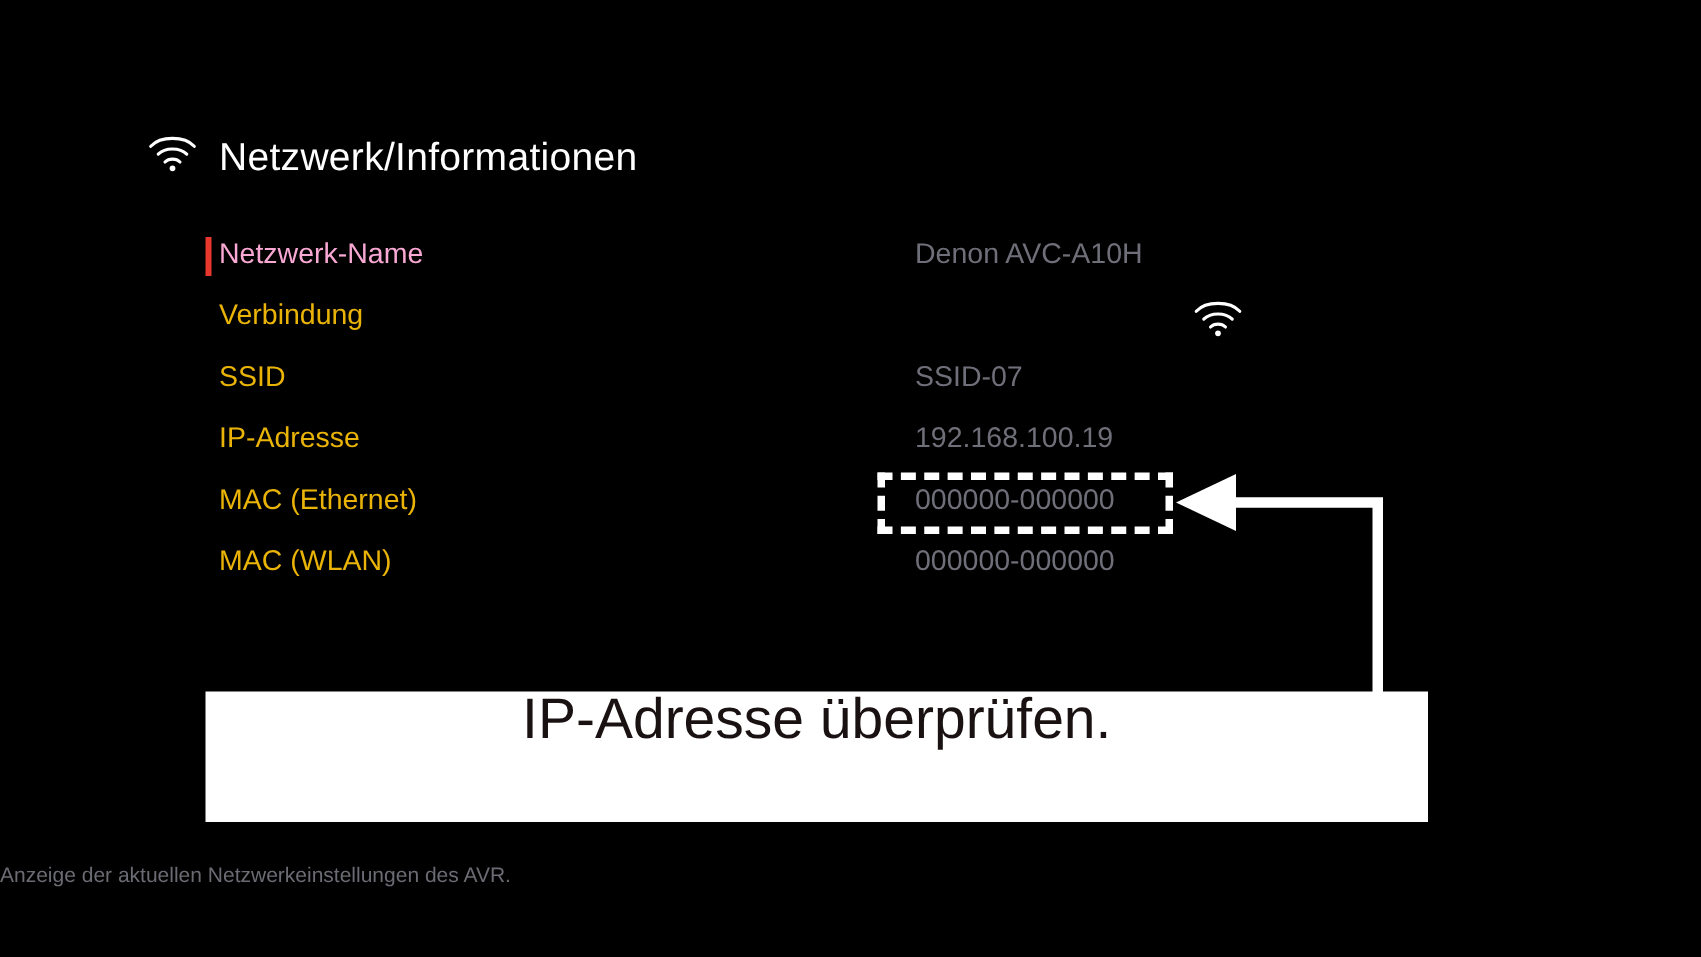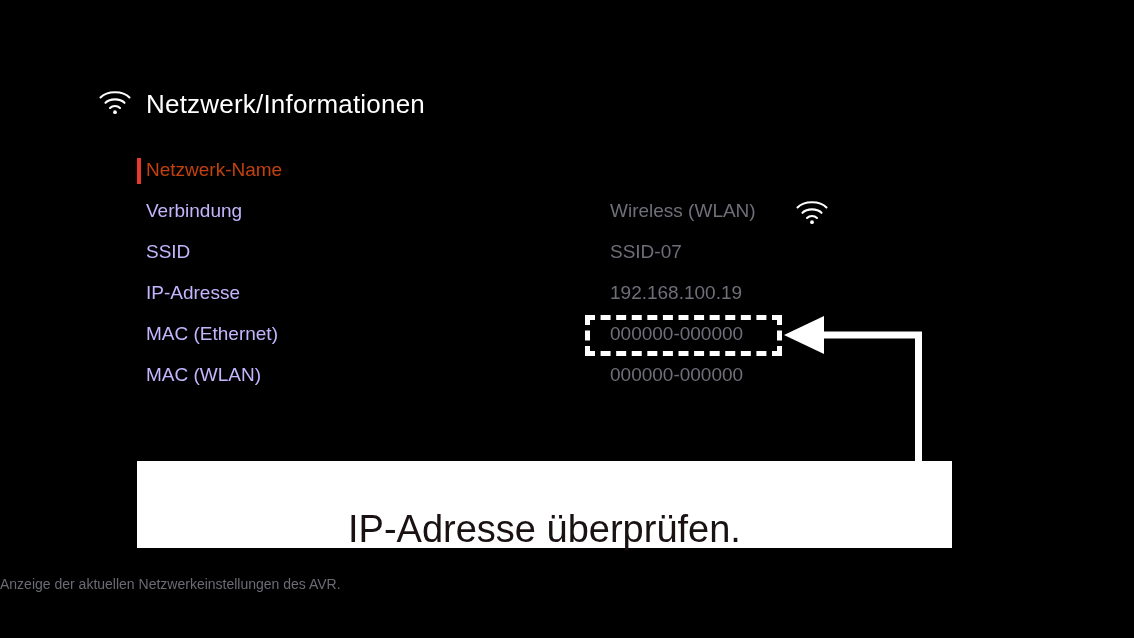--- a/index.html
+++ b/index.html
@@ -52,34 +52,34 @@
     top: 1px;
     width: 4px;
     height: 26px;
     background: #e8372c;
   }
   .row-label {
     position: absolute;
     left: 9px;
     top: 0px;
     font-size: 19px;
-    color: #c4b5fd;
+    color: #eab308;
     white-space: nowrap;
     line-height: 26px;
   }
   .row-value {
     position: absolute;
     left: 473px;
     top: 0px;
     font-size: 19px;
     color: #6f6f7a;
     white-space: nowrap;
     line-height: 26px;
   }
-  .info-row.selected .row-label { color: #c2410c; }
+  .info-row.selected .row-label { color: #f9a8d4; }
   .row-value-icon {
     position: absolute;
     left: 658px;
     top: 1px;
   }
 
   
   #ip-highlight {
     position: absolute;
     left: 585px;
@@ -103,21 +103,21 @@
 
   
   #callout-box {
     position: absolute;
     left: 137px;
     top: 461px;
     width: 815px;
     height: 87px;
     background: #ffffff;
     display: flex;
-    align-items: flex-end;
+    align-items: flex-start;
     justify-content: center;
   }
   #callout-text {
     color: #1a1212;
     font-size: 38px;
     line-height: 1;
     white-space: nowrap;
   }
 
   
@@ -149,25 +149,25 @@
     </svg>
   </span>
   <span id="header-title">Netzwerk/Informationen</span>
 </div>
 
 <div id="info-table">
 
   <div class="info-row selected">
     <span class="row-marker"></span>
     <span class="row-label">Netzwerk-Name</span>
+    <span class="row-value">Denon AVC-A10H</span>
   </div>
 
   <div class="info-row">
     <span class="row-label">Verbindung</span>
-    <span class="row-value">Wireless (WLAN)</span>
     <span class="row-value-icon">
       <svg width="34" height="26" viewBox="0 0 34 26" aria-hidden="true">
         <g fill="none" stroke="#ffffff" stroke-linecap="round">
           <path d="M2.5 8.5 C 9 1.5, 25 1.5, 31.5 8.5" stroke-width="2.1"></path>
           <path d="M7.5 13.8 C 12 9.2, 22 9.2, 26.5 13.8" stroke-width="2.1"></path>
           <path d="M12 19 C 14.6 16.4, 19.4 16.4, 22 19" stroke-width="2.1"></path>
         </g>
         <circle cx="17" cy="23.2" r="1.9" fill="#ffffff"></circle>
       </svg>
     </span>

